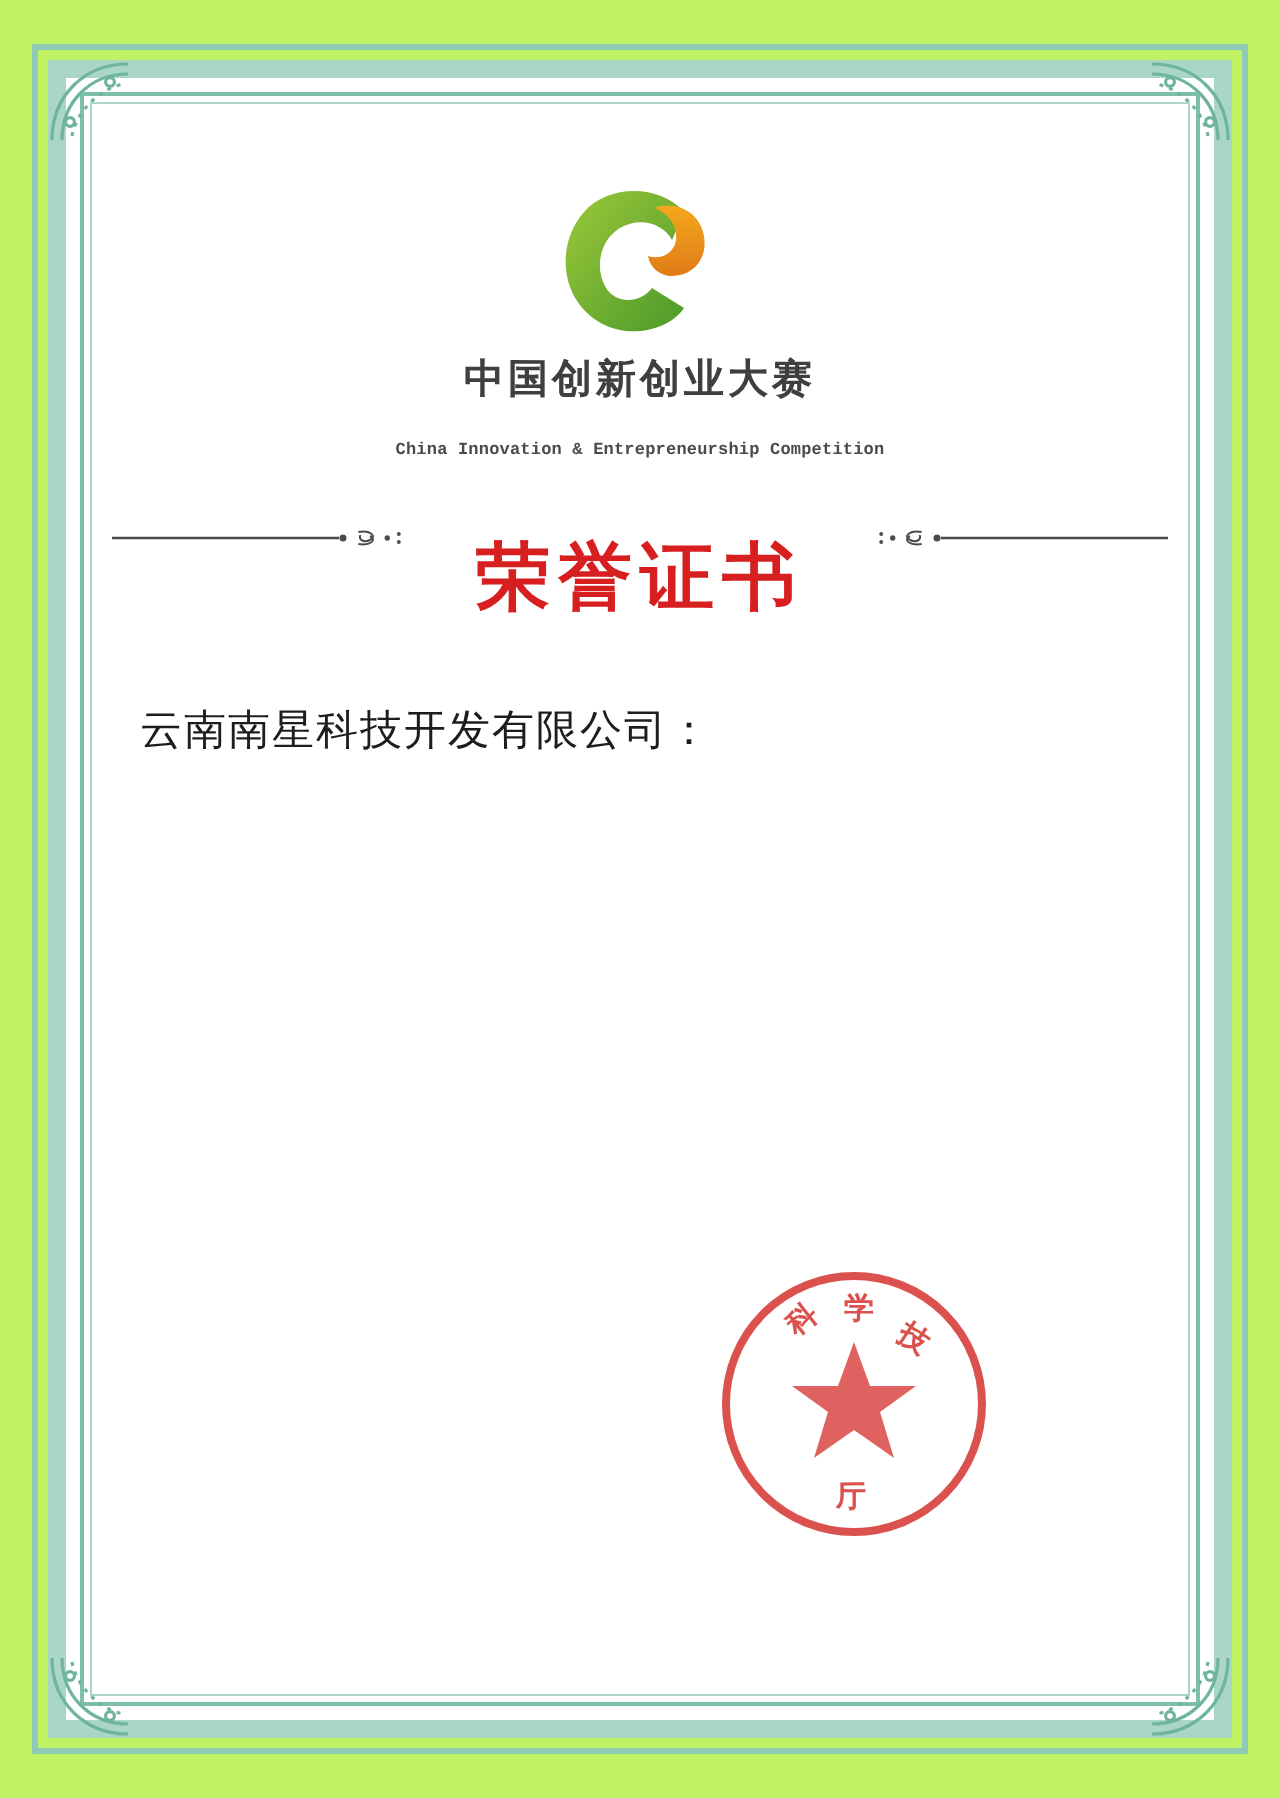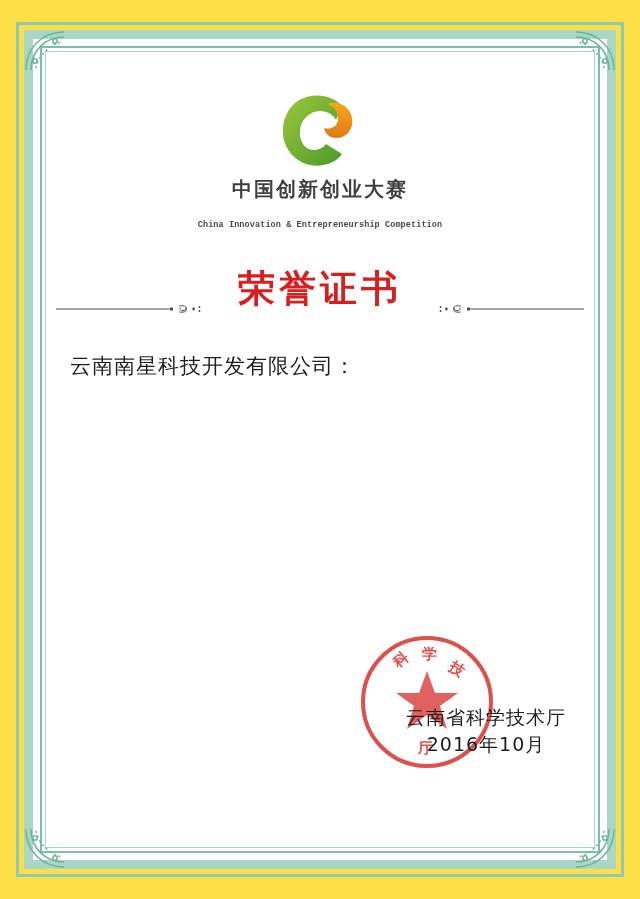--- a/index.html
+++ b/index.html
@@ -11,21 +11,21 @@
     width: 640px;
     height: 899px;
     overflow: hidden;
     font-family: "Liberation Sans", sans-serif;
   }
 
   .certificate {
     position: relative;
     width: 640px;
     height: 899px;
-    background: #fde047;
+    background: #bef264;
     box-sizing: border-box;
   }
 
   
   .border-outer {
     position: absolute;
     left: 16px;
     top: 22px;
     right: 16px;
     bottom: 22px;
@@ -126,21 +126,21 @@
     font-size: 8.5px;
     letter-spacing: 0.1px;
     color: #4a4a4a;
     margin-top: 20px;
     font-weight: 700;
   }
 
   
   .title-row {
     display: flex;
-    align-items: flex-end;
+    align-items: flex-start;
     justify-content: center;
     margin-top: 34px;
     gap: 24px;
   }
   .title-rule {
     flex: 1 1 auto;
     height: 10px;
     position: relative;
   }
   .title-rule svg { width: 100%; height: 10px; display: block; color: #4b4b4b; }
@@ -317,19 +317,15 @@
         <path d="M71 40 L79 62 L102 62 L84 75 L91 98 L71 84 L51 98 L58 75 L40 62 L63 62 Z" fill="#d42b28" opacity="0.9"></path>
         <g fill="#d42b28" font-family="DejaVu Sans, sans-serif" font-size="15" font-weight="700">
           <text x="42" y="37" transform="rotate(-38 42 37)">科</text>
           <text x="66" y="28">学</text>
           <text x="92" y="38" transform="rotate(34 92 38)">技</text>
           <text x="62" y="122">厅</text>
         </g>
       </svg>
     </div>
 
-    <div class="sign-block">
-      <div class="sign-org">云南省科学技术厅</div>
-      <div class="sign-date">2016年10月</div>
-    </div>
 
   </div>
 </div>
 
 </body></html>

